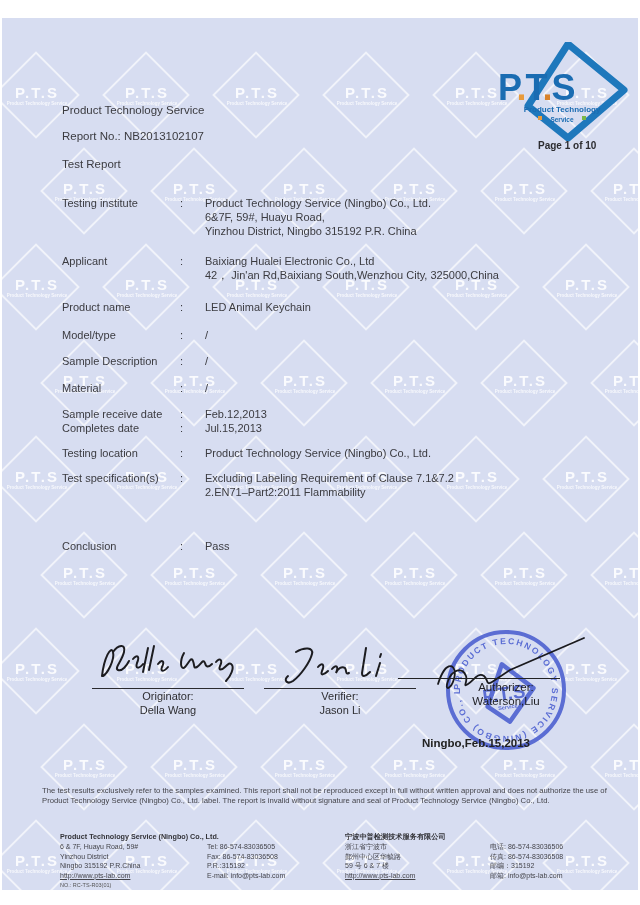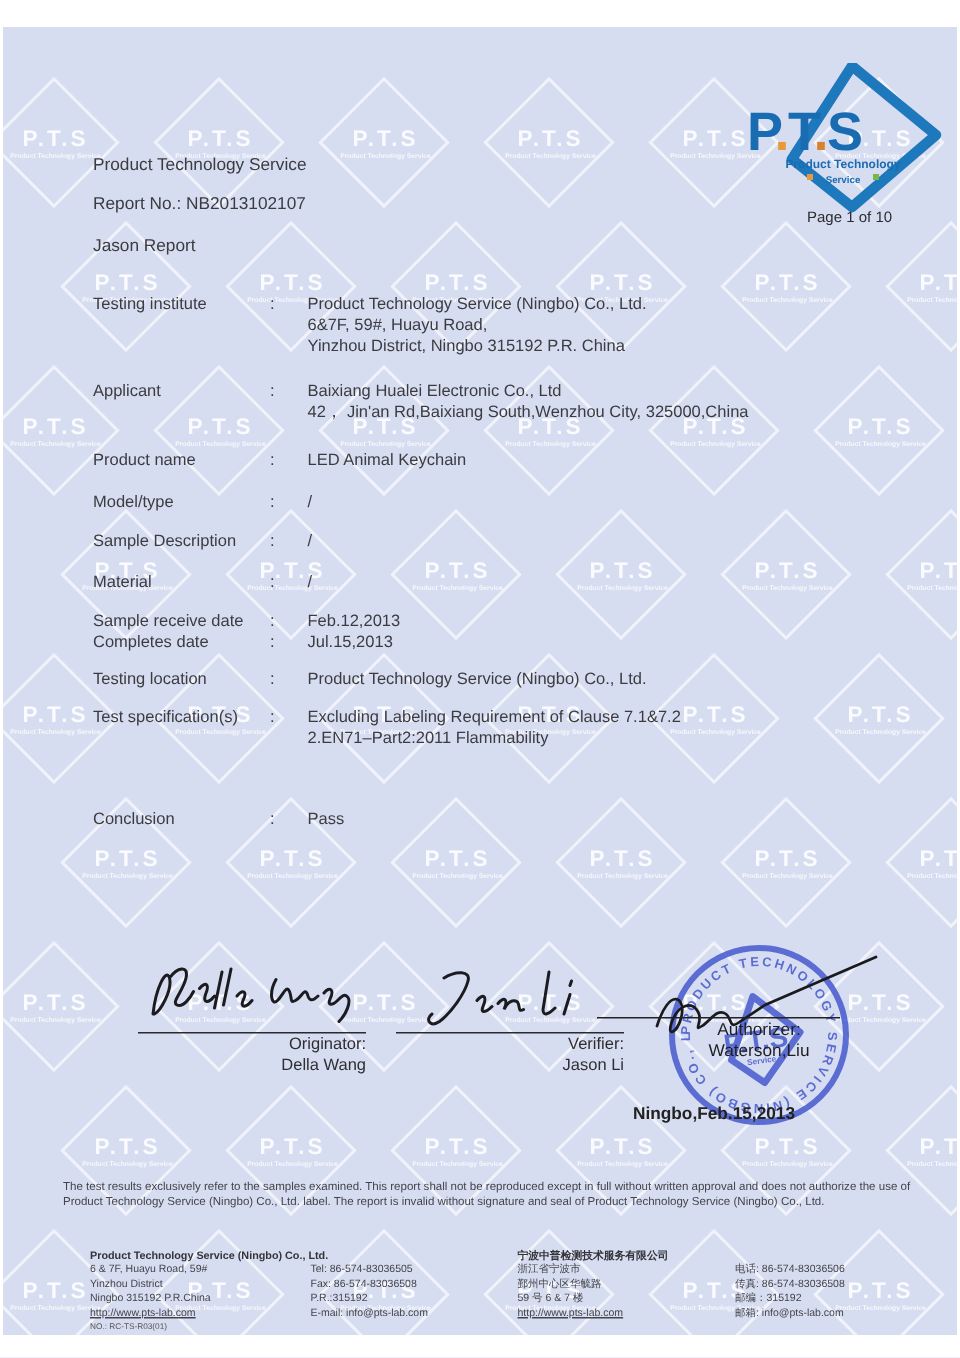--- a/index.html
+++ b/index.html
@@ -9,29 +9,29 @@
   .wm-layer{position:absolute;inset:0;pointer-events:none;}
   .wm-tile{position:absolute;width:110px;height:96px;display:flex;align-items:center;justify-content:center;}
   .wm-diamond{position:absolute;left:23px;top:16px;width:58px;height:58px;border:2.5px solid rgba(255,255,255,0.65);transform:rotate(45deg);}
   .wm-text{position:relative;color:rgba(255,255,255,0.88);font-weight:bold;font-size:15px;letter-spacing:2px;text-align:center;line-height:1;}
   .wm-sub{font-size:4.5px;font-weight:bold;letter-spacing:0;color:rgba(255,255,255,0.8);margin-top:2px;}
   
   .hdr-line{position:absolute;left:60px;font-size:11.5px;color:#3b3b40;}
   .bold{font-weight:normal;}
   
   .logo-box{position:absolute;left:492px;top:24px;width:136px;height:100px;}
-  .page-label{position:absolute;left:536px;top:122px;font-size:10px;font-weight:normal;color:#2c2c30;}
+  .page-label{position:absolute;left:536px;top:122px;font-size:10px;font-weight:bold;color:#2c2c30;}
   
   .frow{position:absolute;left:0;width:636px;font-size:11px;color:#3b3b40;line-height:14px;}
   .flabel{position:absolute;left:60px;width:140px;}
   .fcolon{position:absolute;left:178px;}
   .fvalue{position:absolute;left:203px;width:410px;}
   
   .sig-line{position:absolute;height:0;border-top:1.2px solid #2a2a2e;}
-  .sig-text{position:absolute;font-size:11px;color:#2e2e32;text-align:right;line-height:13px;}
+  .sig-text{position:absolute;font-size:11px;color:#2e2e32;text-align:center;line-height:13px;}
   .sig-svg{position:absolute;}
   .stamp-box{position:absolute;left:432px;top:600px;width:144px;height:144px;}
   .auth-overlay{position:absolute;left:396px;top:608px;width:200px;height:120px;}
   .auth-line{position:absolute;left:396px;top:660px;width:162px;border-top:1.4px solid #222;}
   .auth-role{position:absolute;left:436px;top:663px;width:136px;text-align:center;font-size:11.5px;color:#1e1e22;}
   .auth-name{position:absolute;left:436px;top:677px;width:136px;text-align:center;font-size:11.5px;color:#1e1e22;}
   .place-date{position:absolute;left:420px;top:719px;font-size:11.5px;font-weight:600;color:#222;}
   
   .disclaimer{position:absolute;left:40px;top:768px;width:566px;font-size:7.7px;line-height:10px;color:#44444a;}
   .footer{position:absolute;left:0;top:814px;width:636px;font-size:7px;color:#44444a;}
@@ -258,21 +258,21 @@
         <div class="wm-text">P.T.S<div class="wm-sub">Product Technology Service</div></div>
       </div>
       <div class="wm-tile" style="left: 530px; top: 798px;">
         <div class="wm-diamond"></div>
         <div class="wm-text">P.T.S<div class="wm-sub">Product Technology Service</div></div>
       </div>
     </div>
 
   <div class="hdr-line" style="top:86px">Product Technology Service</div>
   <div class="hdr-line bold" style="top:112px">Report No.: NB2013102107</div>
-  <div class="hdr-line" style="top:140px">Jason Report</div>
+  <div class="hdr-line" style="top:140px">Test Report</div>
 
   <div class="logo-box">
     <svg width="136" height="100" viewBox="0 0 136 100">
       <polygon points="74,2 130,48 74,96 34,64" fill="none" stroke="#1e78bc" stroke-width="7" stroke-linejoin="round"></polygon>
       <text x="4" y="58" font-size="36" font-weight="bold" fill="#1a6cb2" font-family="Liberation Sans, sans-serif" letter-spacing="-1">
         <tspan>P</tspan><tspan fill="#e89a3a">.</tspan><tspan>T</tspan><tspan fill="#d9822b">.</tspan><tspan>S</tspan>
       </text>
       <text x="68" y="70" text-anchor="middle" font-size="8" font-weight="bold" fill="#1a6cb2" font-family="Liberation Sans, sans-serif">Product Technology</text>
       <rect x="44" y="74" width="4" height="4" fill="#e89a3a"></rect>
       <text x="68" y="80" text-anchor="middle" font-size="6.5" font-weight="bold" fill="#1a6cb2" font-family="Liberation Sans, sans-serif">Service</text>

